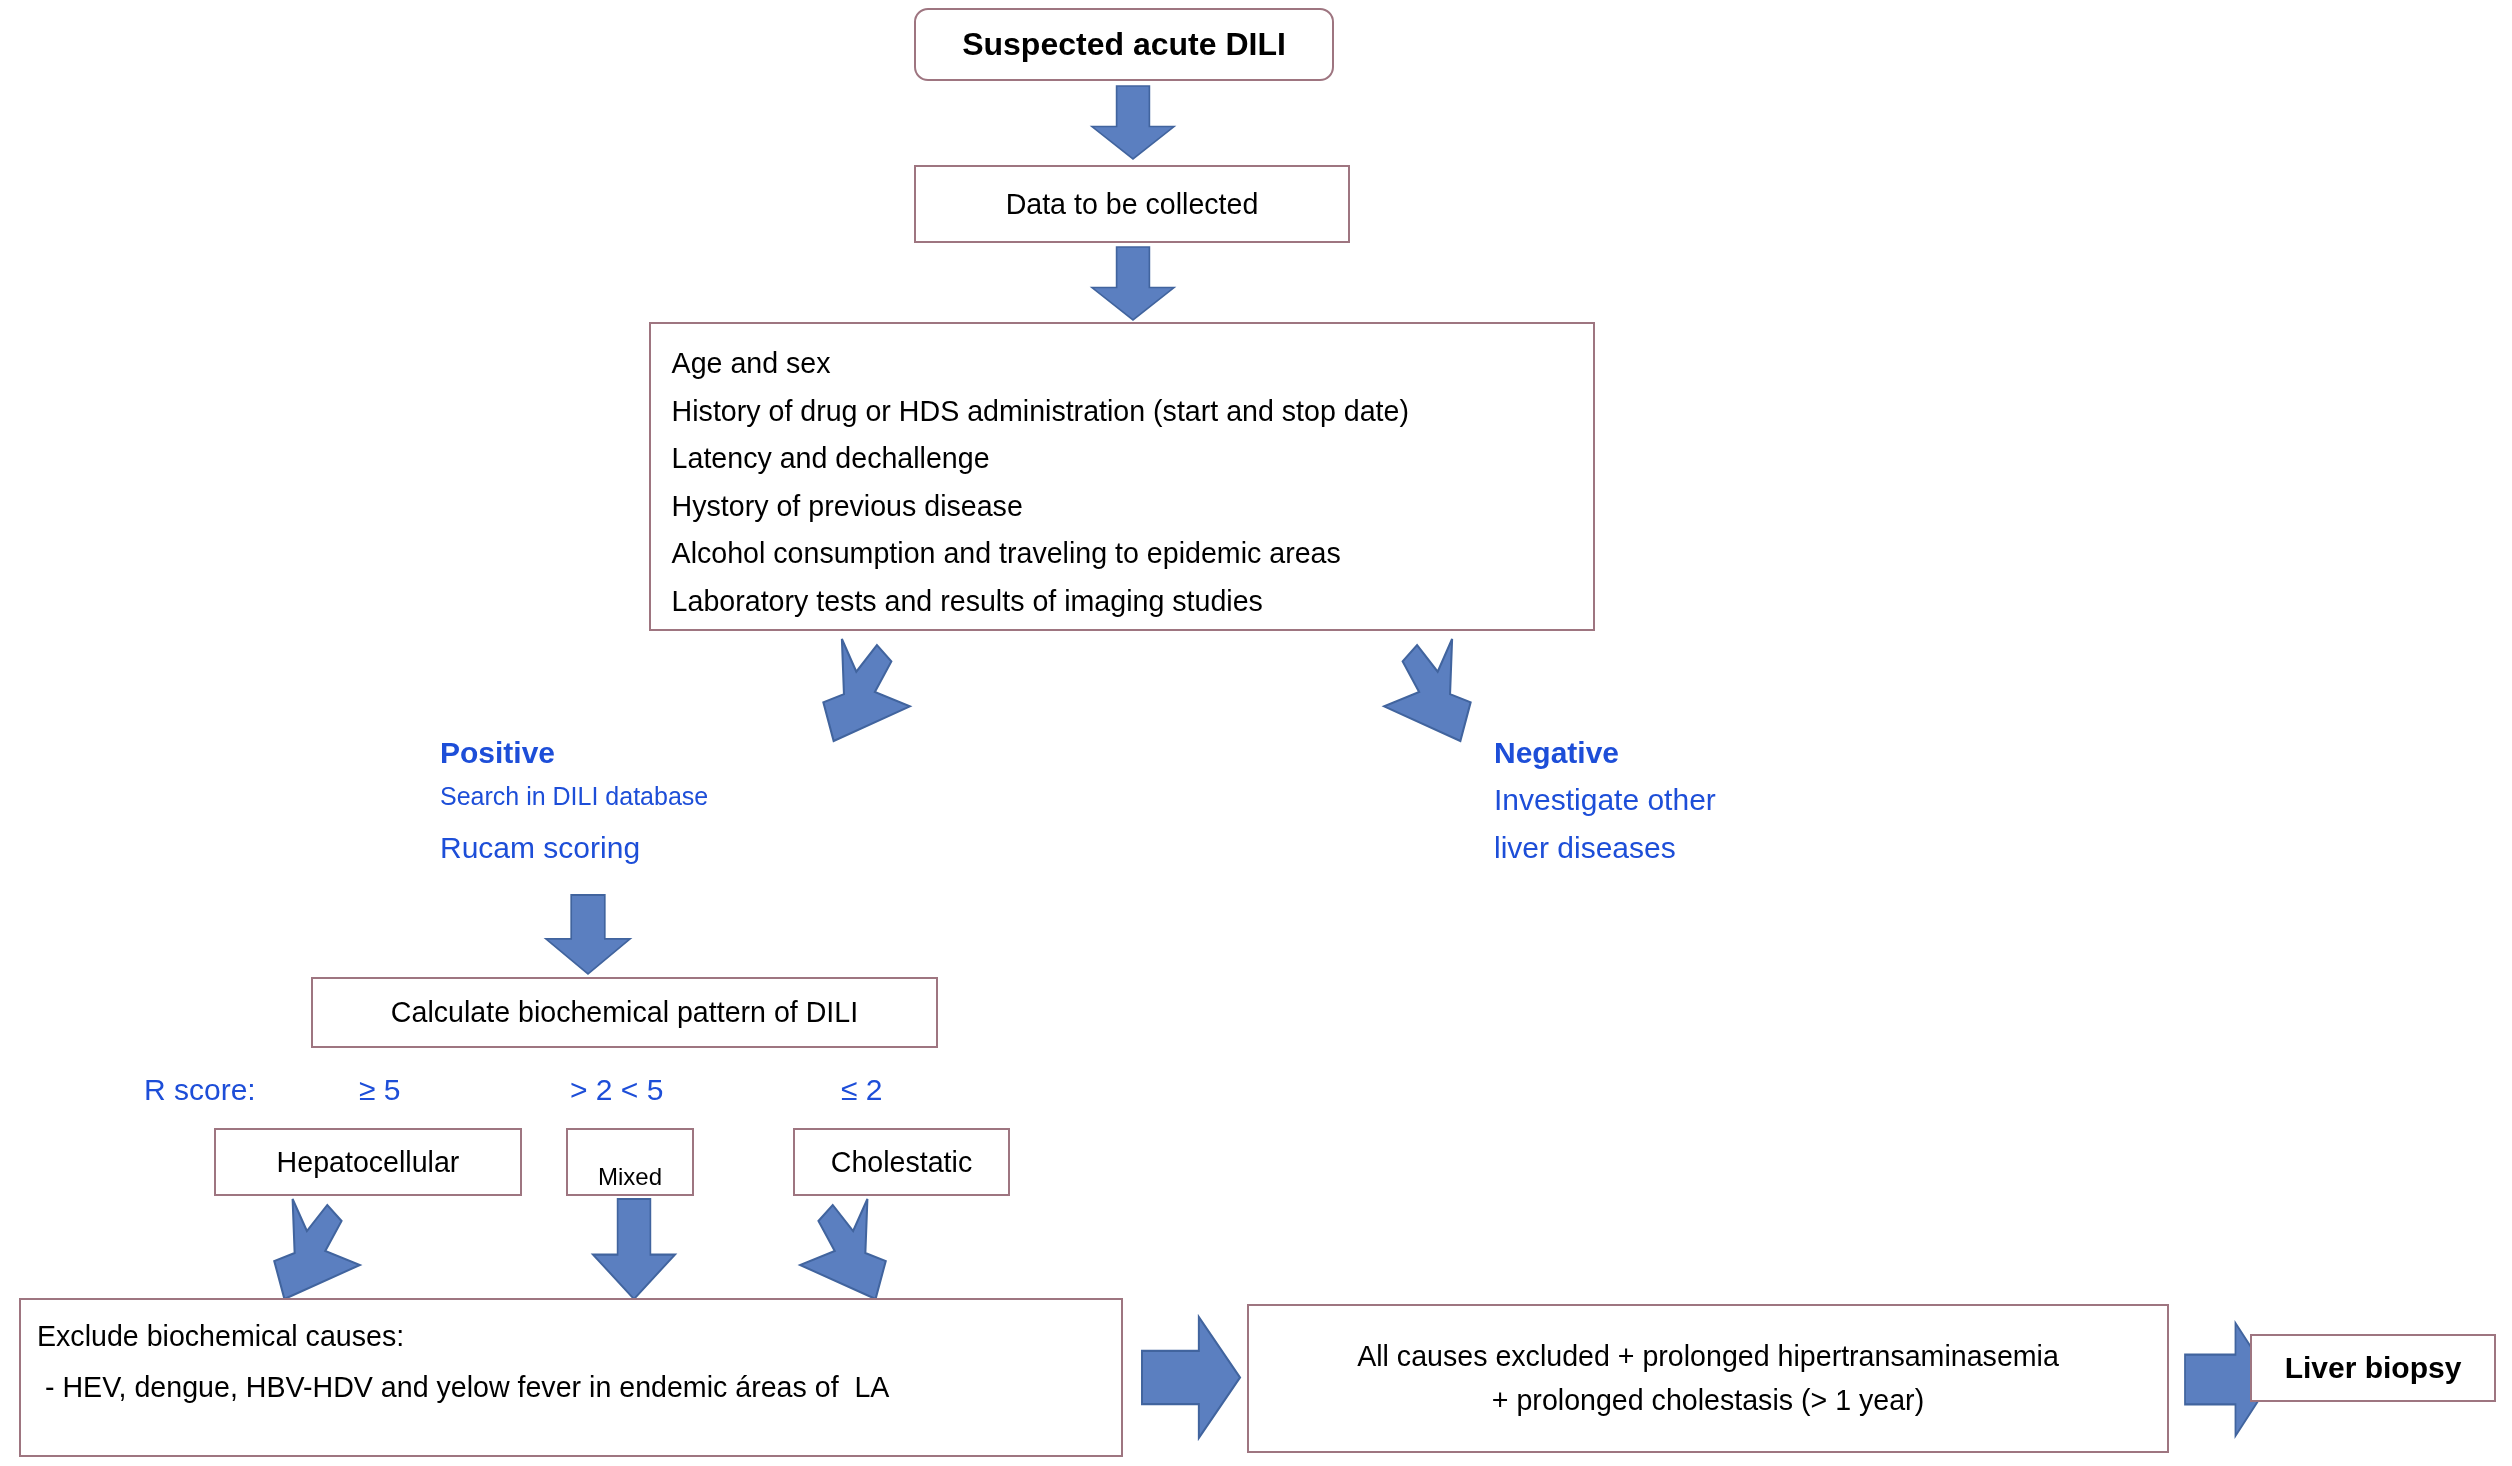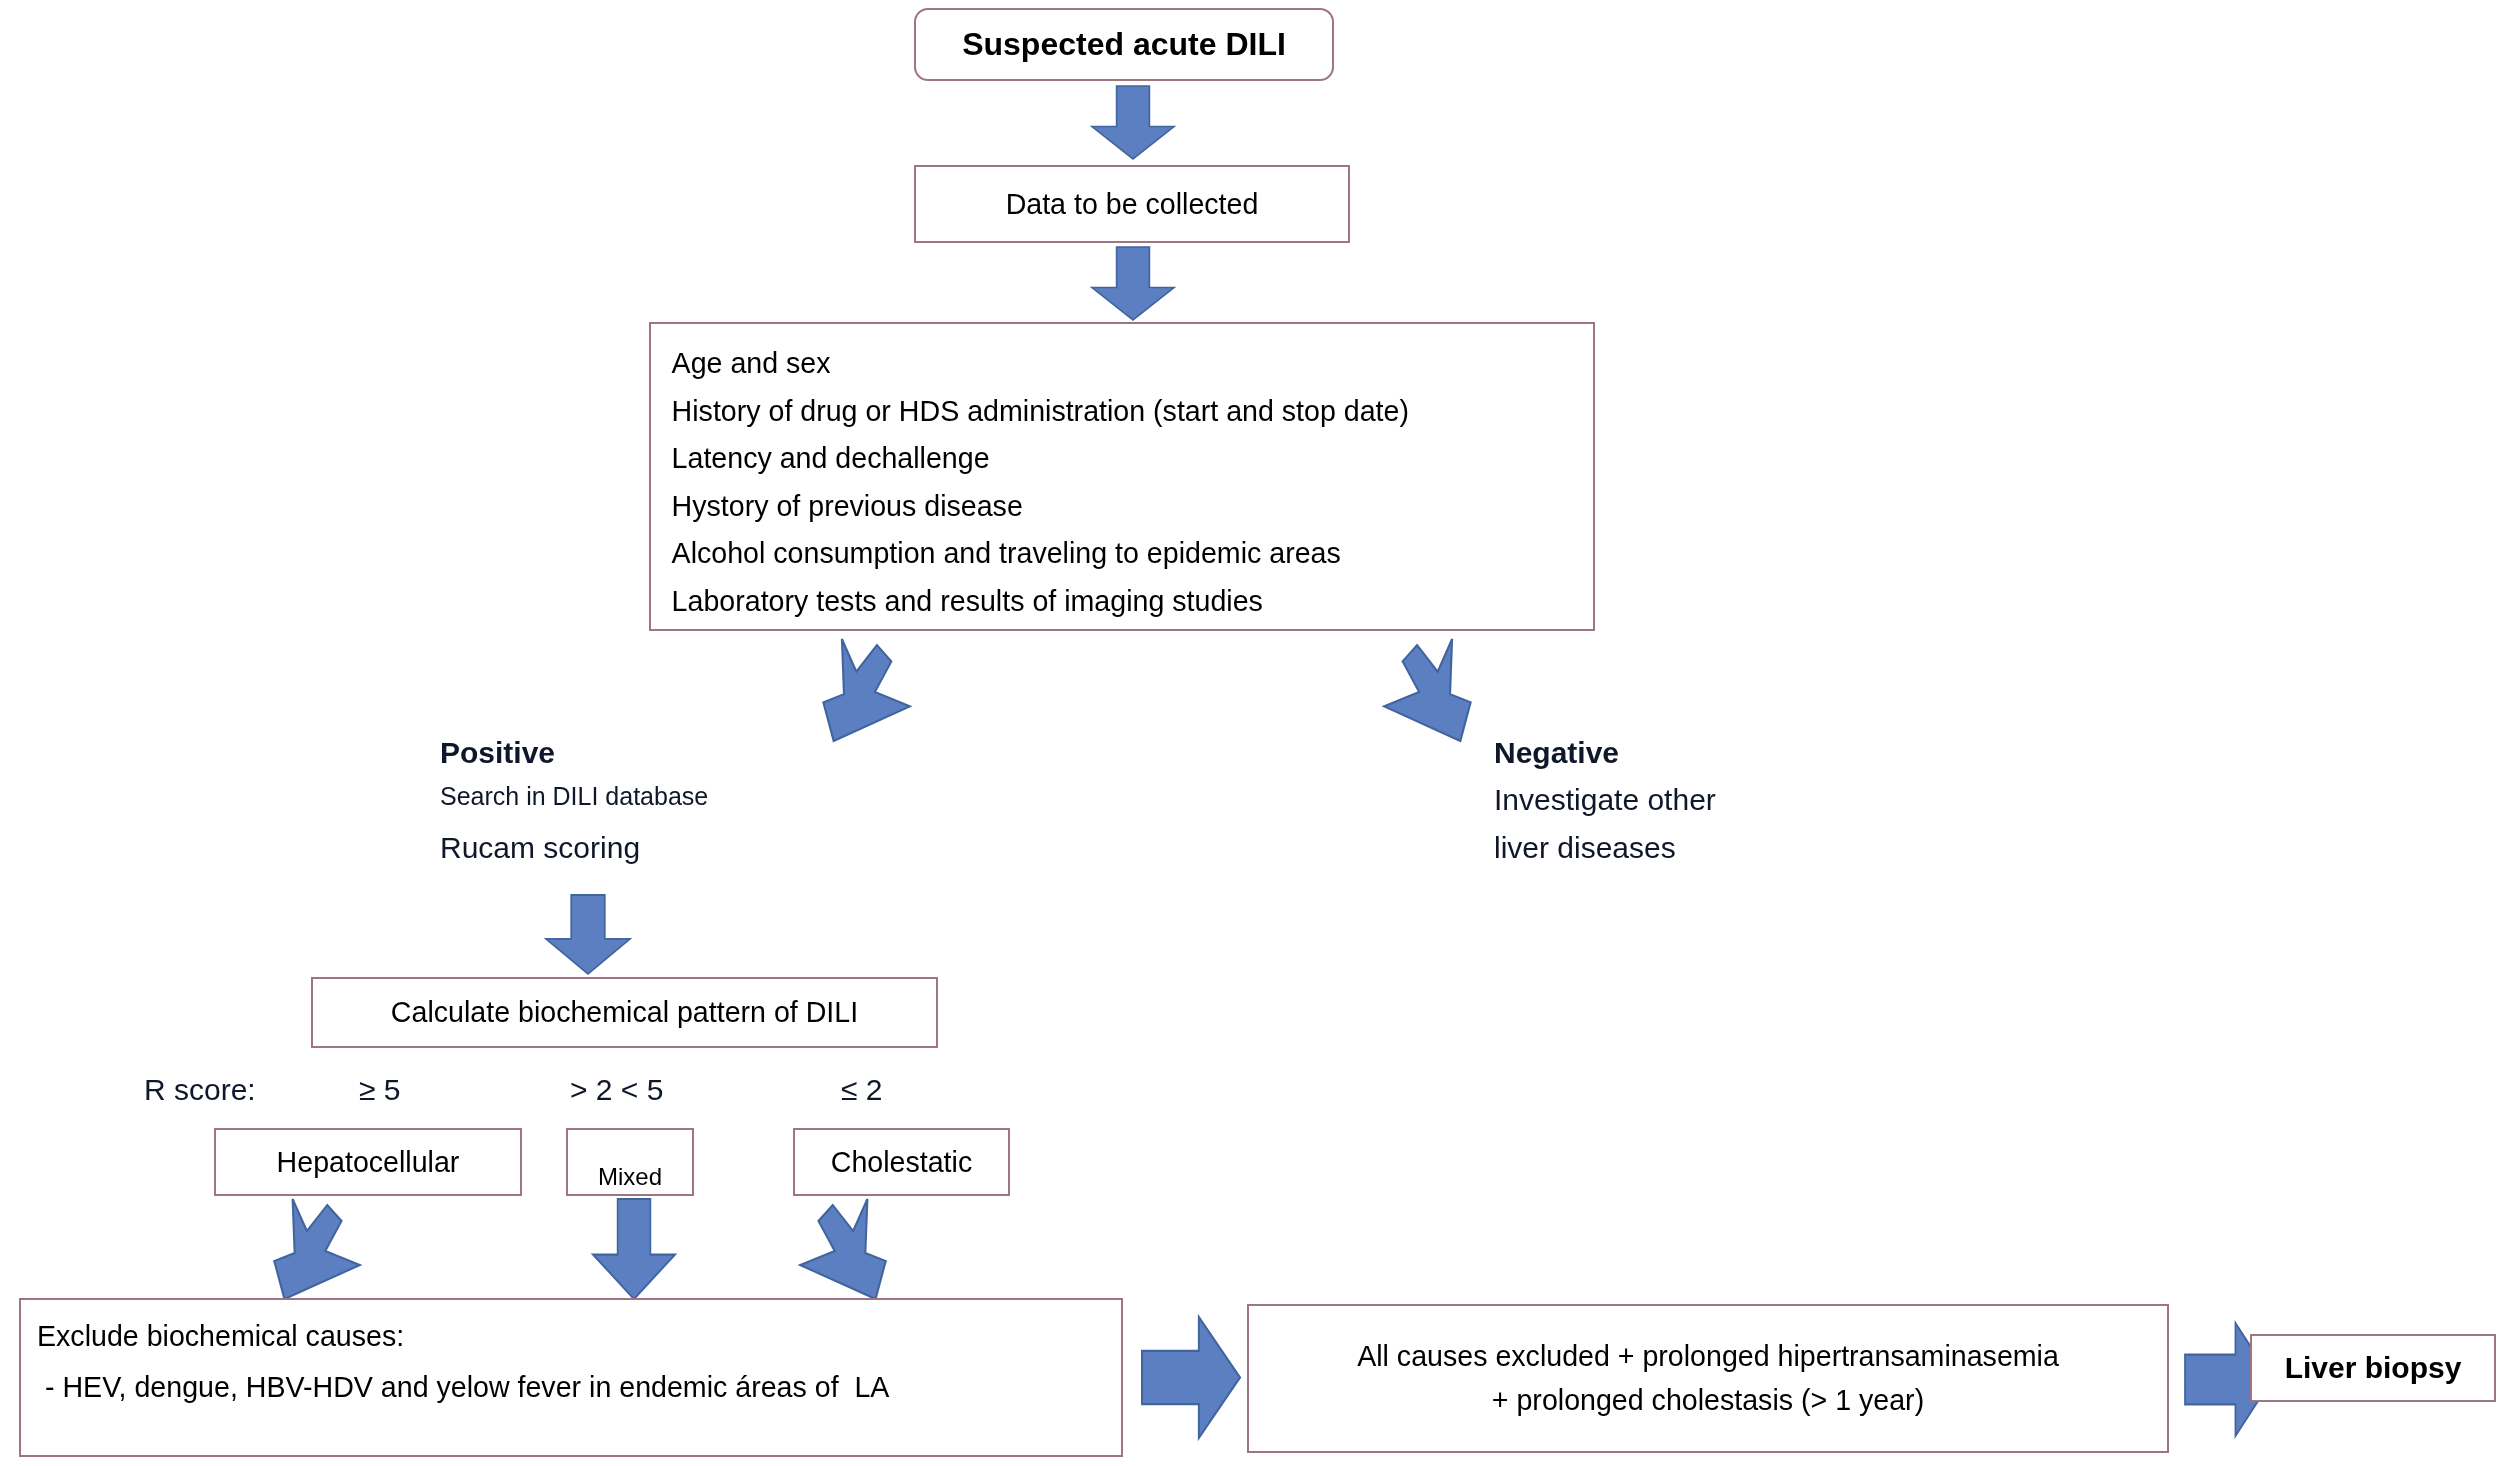--- a/index.html
+++ b/index.html
@@ -24,21 +24,21 @@
     border: 2.4px solid #9e7580;
     display: flex;
     align-items: center;
     color: #000000;
     line-height: 1.42;
   }
   .box.center { justify-content: center; text-align: center; }
   .box.left   { justify-content: flex-start; text-align: left; }
   .txt {
     position: absolute;
-    color: #0f172a;
+    color: #1d4ed8;
     white-space: pre;
     line-height: 1.52;
   }
   .bold { font-weight: bold; }
   .list-line { display: block; white-space: pre; }
 
   
   .arrow {
     position: absolute;
   }

